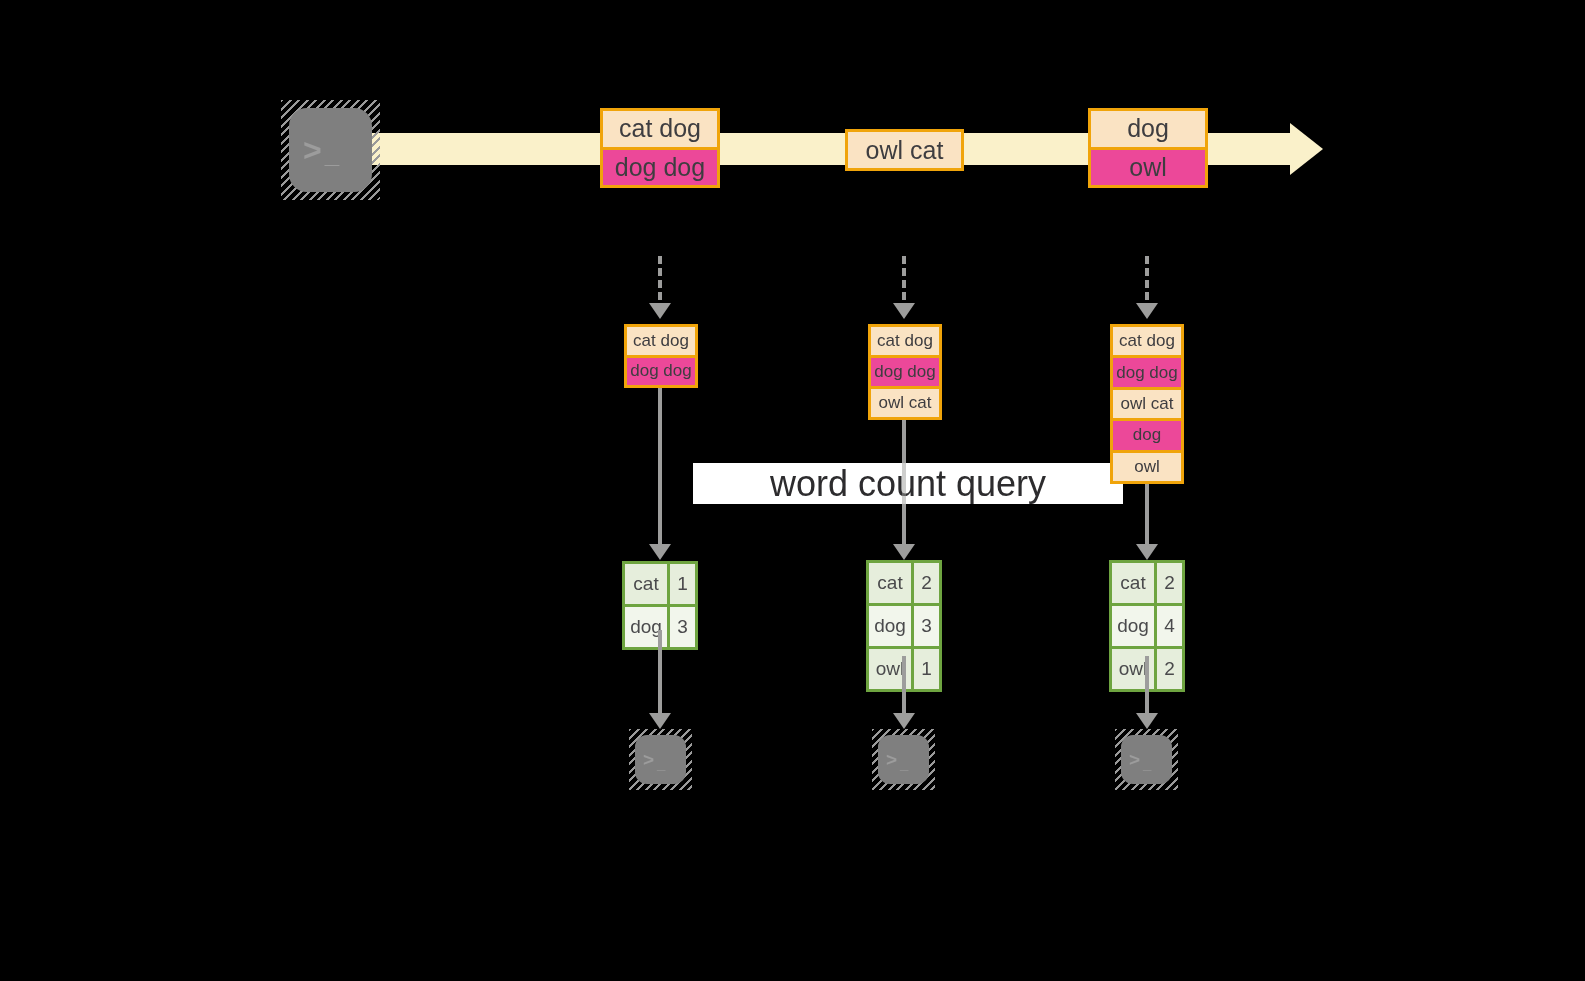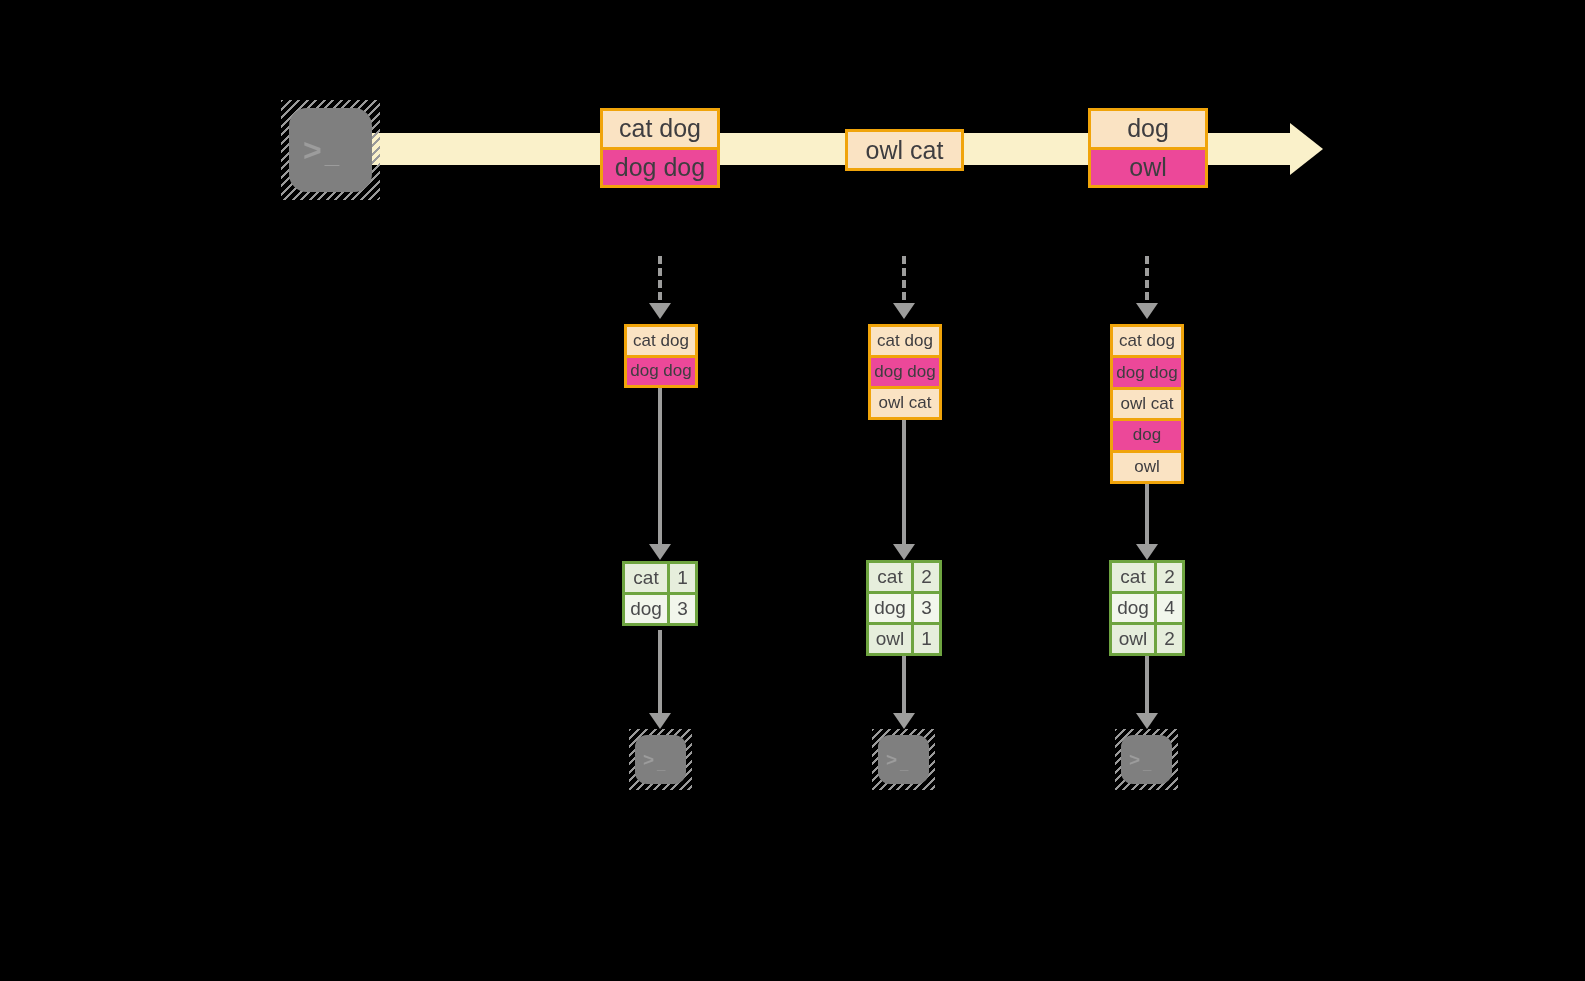--- a/index.html
+++ b/index.html
@@ -45,21 +45,21 @@
                      background:rgba(157,157,156,0.5);}
 
   
   .query-band{position:absolute;left:693px;top:463px;width:430px;height:41px;background:#FFFFFF;
               display:flex;align-items:center;justify-content:center;}
   .query-label{font-size:36px;color:#2D2C2E;}
 
   
   .gtable{position:absolute;background:#6EA440;padding:3px;display:grid;
           grid-template-columns:42px 25px;gap:3px;}
-  .gcell{height:28px;display:flex;align-items:center;justify-content:center;
+  .gcell{height:40px;display:flex;align-items:center;justify-content:center;
          font-size:19px;color:#4A4A4C;}
   .gdark{background:#E6EEDC;}
   .glight{background:#F2F6EC;}
 </style>
 </head>
 <body>
 
 <div class="canvas">
 
   <div class="stream-band"></div>
@@ -103,20 +103,23 @@
   </div>
   <div class="varrow" style="left:893px;top:420px;width:22px;">
     <div class="sline" style="height:124px;"></div>
     <div class="head-down"></div>
   </div>
   <div class="varrow" style="left:1136px;top:484px;width:22px;">
     <div class="sline" style="height:60px;"></div>
     <div class="head-down"></div>
   </div>
 
+  <div class="query-band">
+    <span class="query-label">word count query</span>
+  </div>
   <div class="band-line-overlay"></div>
 
   <div class="obox state-font" style="left:624px;top:324px;width:74px;height:64px;">
     <div class="orow peach">cat dog</div>
     <div class="orow cream">dog dog</div>
   </div>
   <div class="obox state-font" style="left:868px;top:324px;width:74px;height:96px;">
     <div class="orow peach">cat dog</div>
     <div class="orow cream">dog dog</div>
     <div class="orow peach">owl cat</div>

